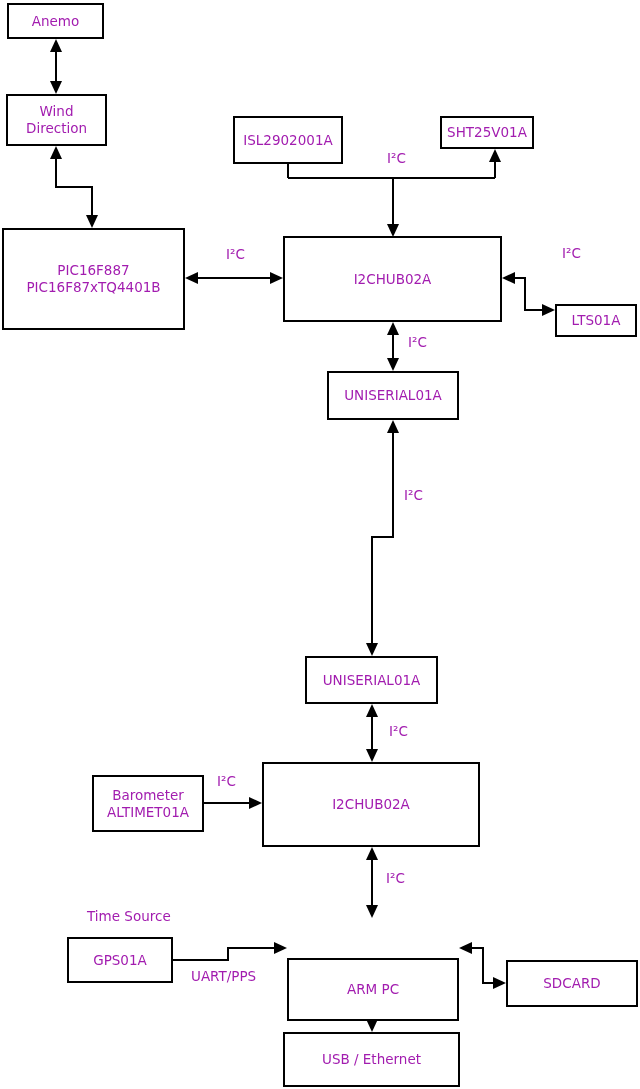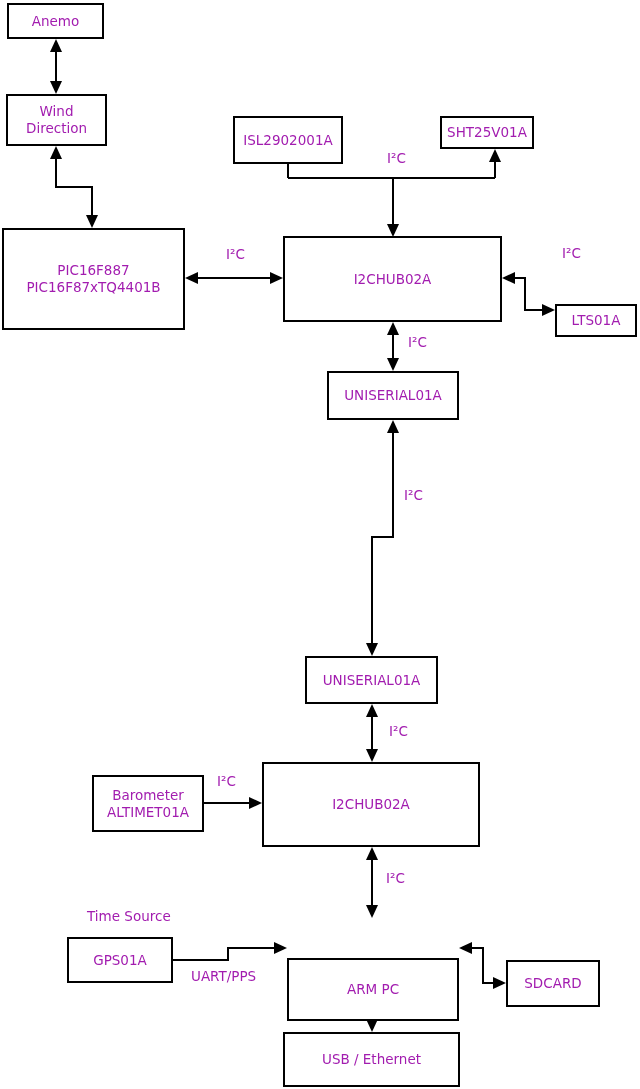--- a/index.html
+++ b/index.html
@@ -171,21 +171,21 @@
   </div>
 
   <div class="node" style="left:67px;top:937px;width:106px;height:46px;">
     <span>GPS01A</span>
   </div>
 
   <div class="node" style="left:287px;top:918px;width:172px;height:63px;margin-top:40px;">
     <span>ARM PC</span>
   </div>
 
-  <div class="node" style="left:506px;top:960px;width:94px;height:47px;">
+  <div class="node" style="left:506px;top:960px;width:132px;height:47px;">
     <span>SDCARD</span>
   </div>
 
   <div class="node" style="left:283px;top:1032px;width:177px;height:55px;">
     <span>USB / Ethernet</span>
   </div>
 
   <div class="edge-label" style="left:387px;top:151px;">I²C</div>
 
   <div class="edge-label" style="left:226px;top:247px;">I²C</div>

